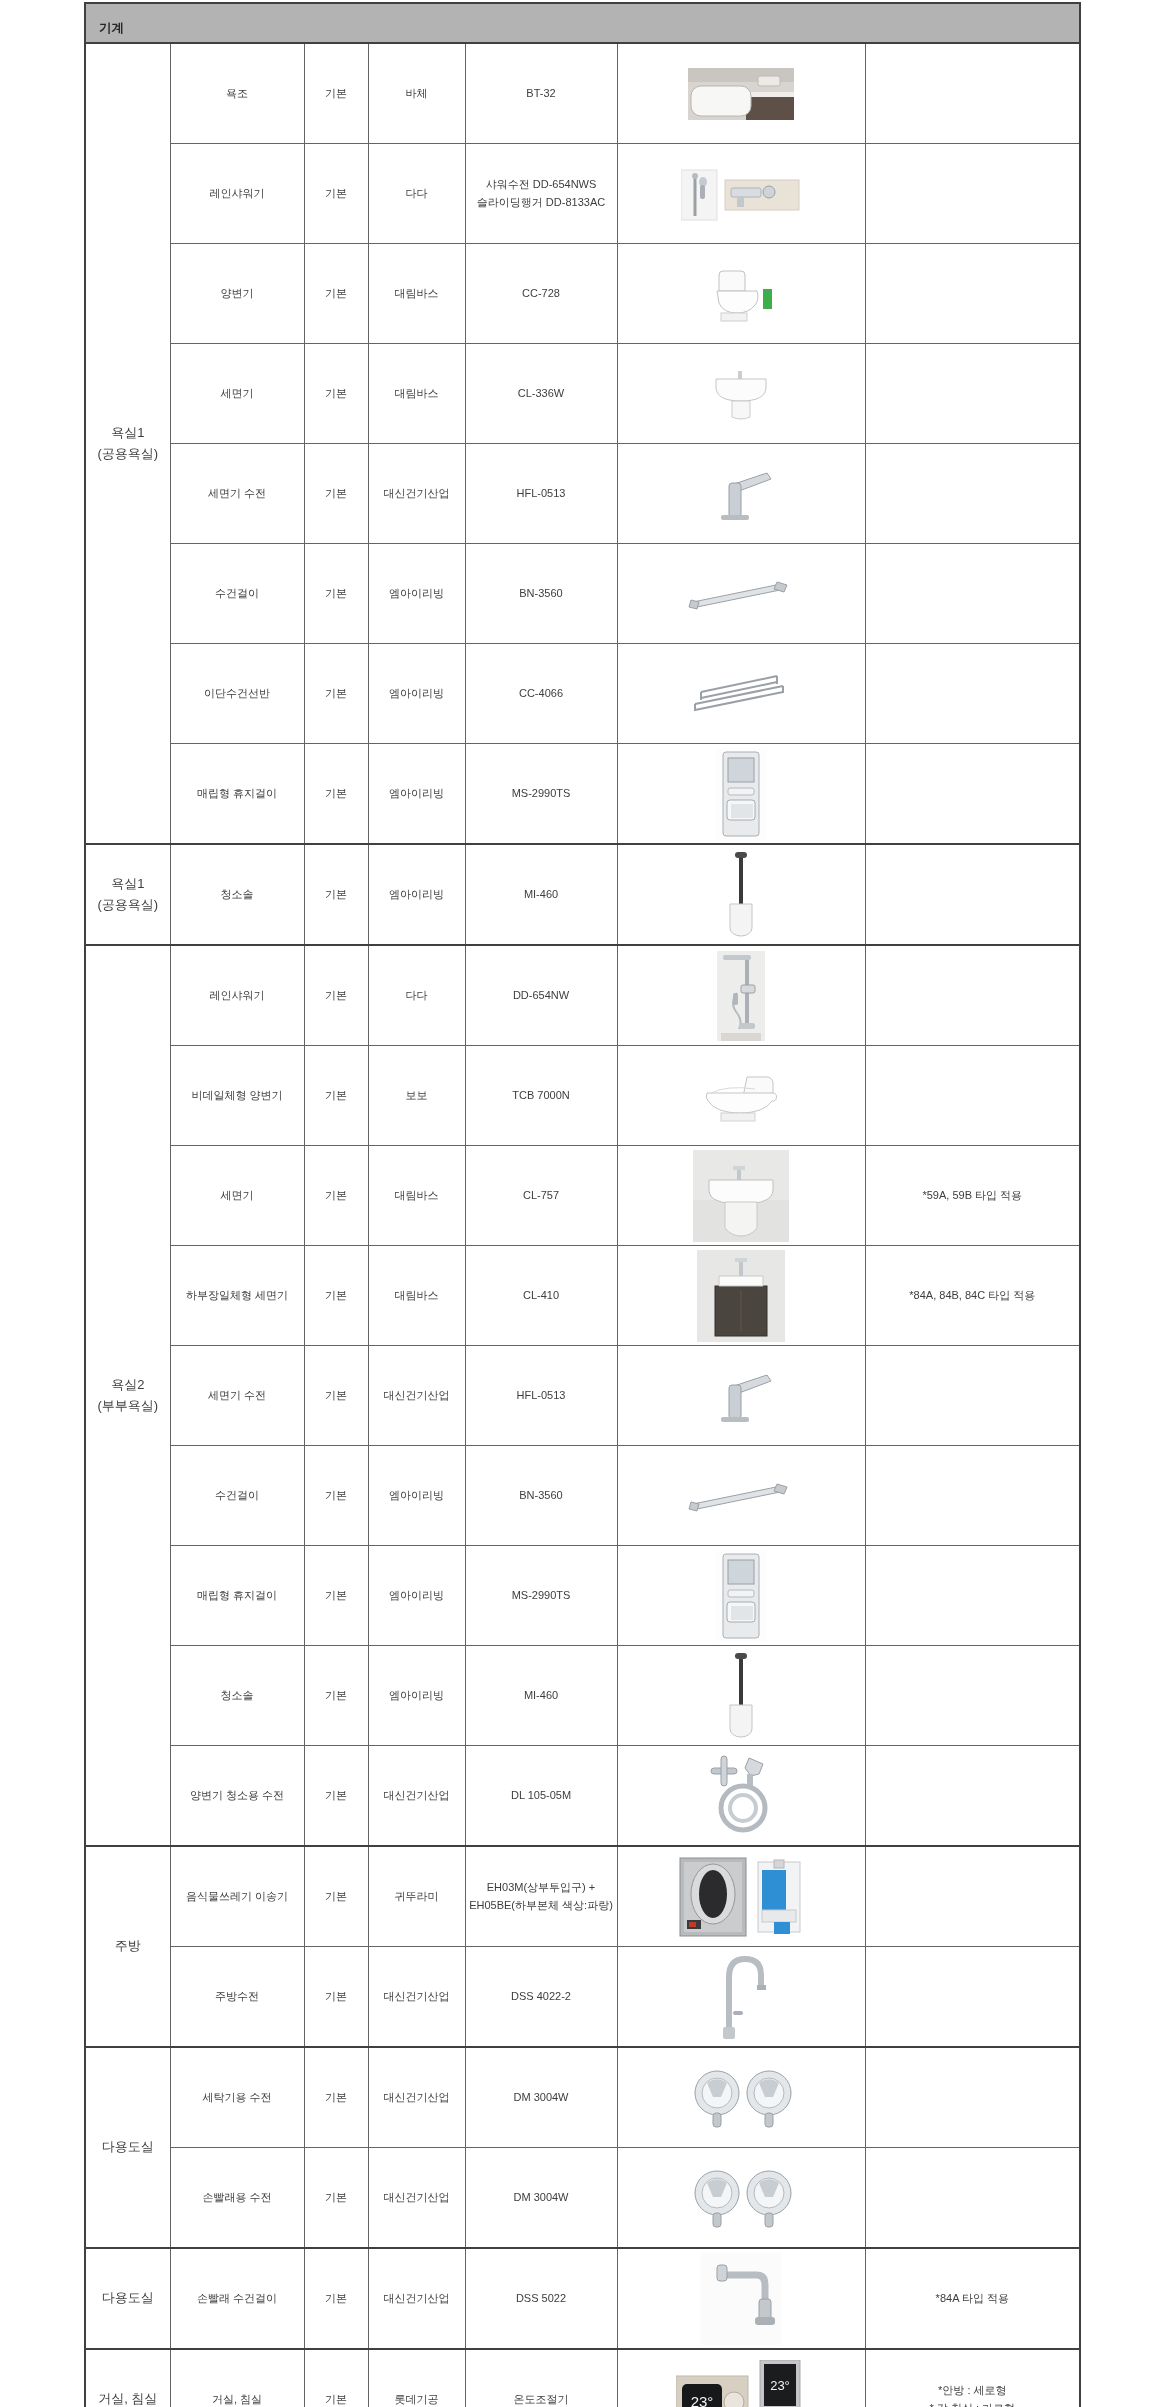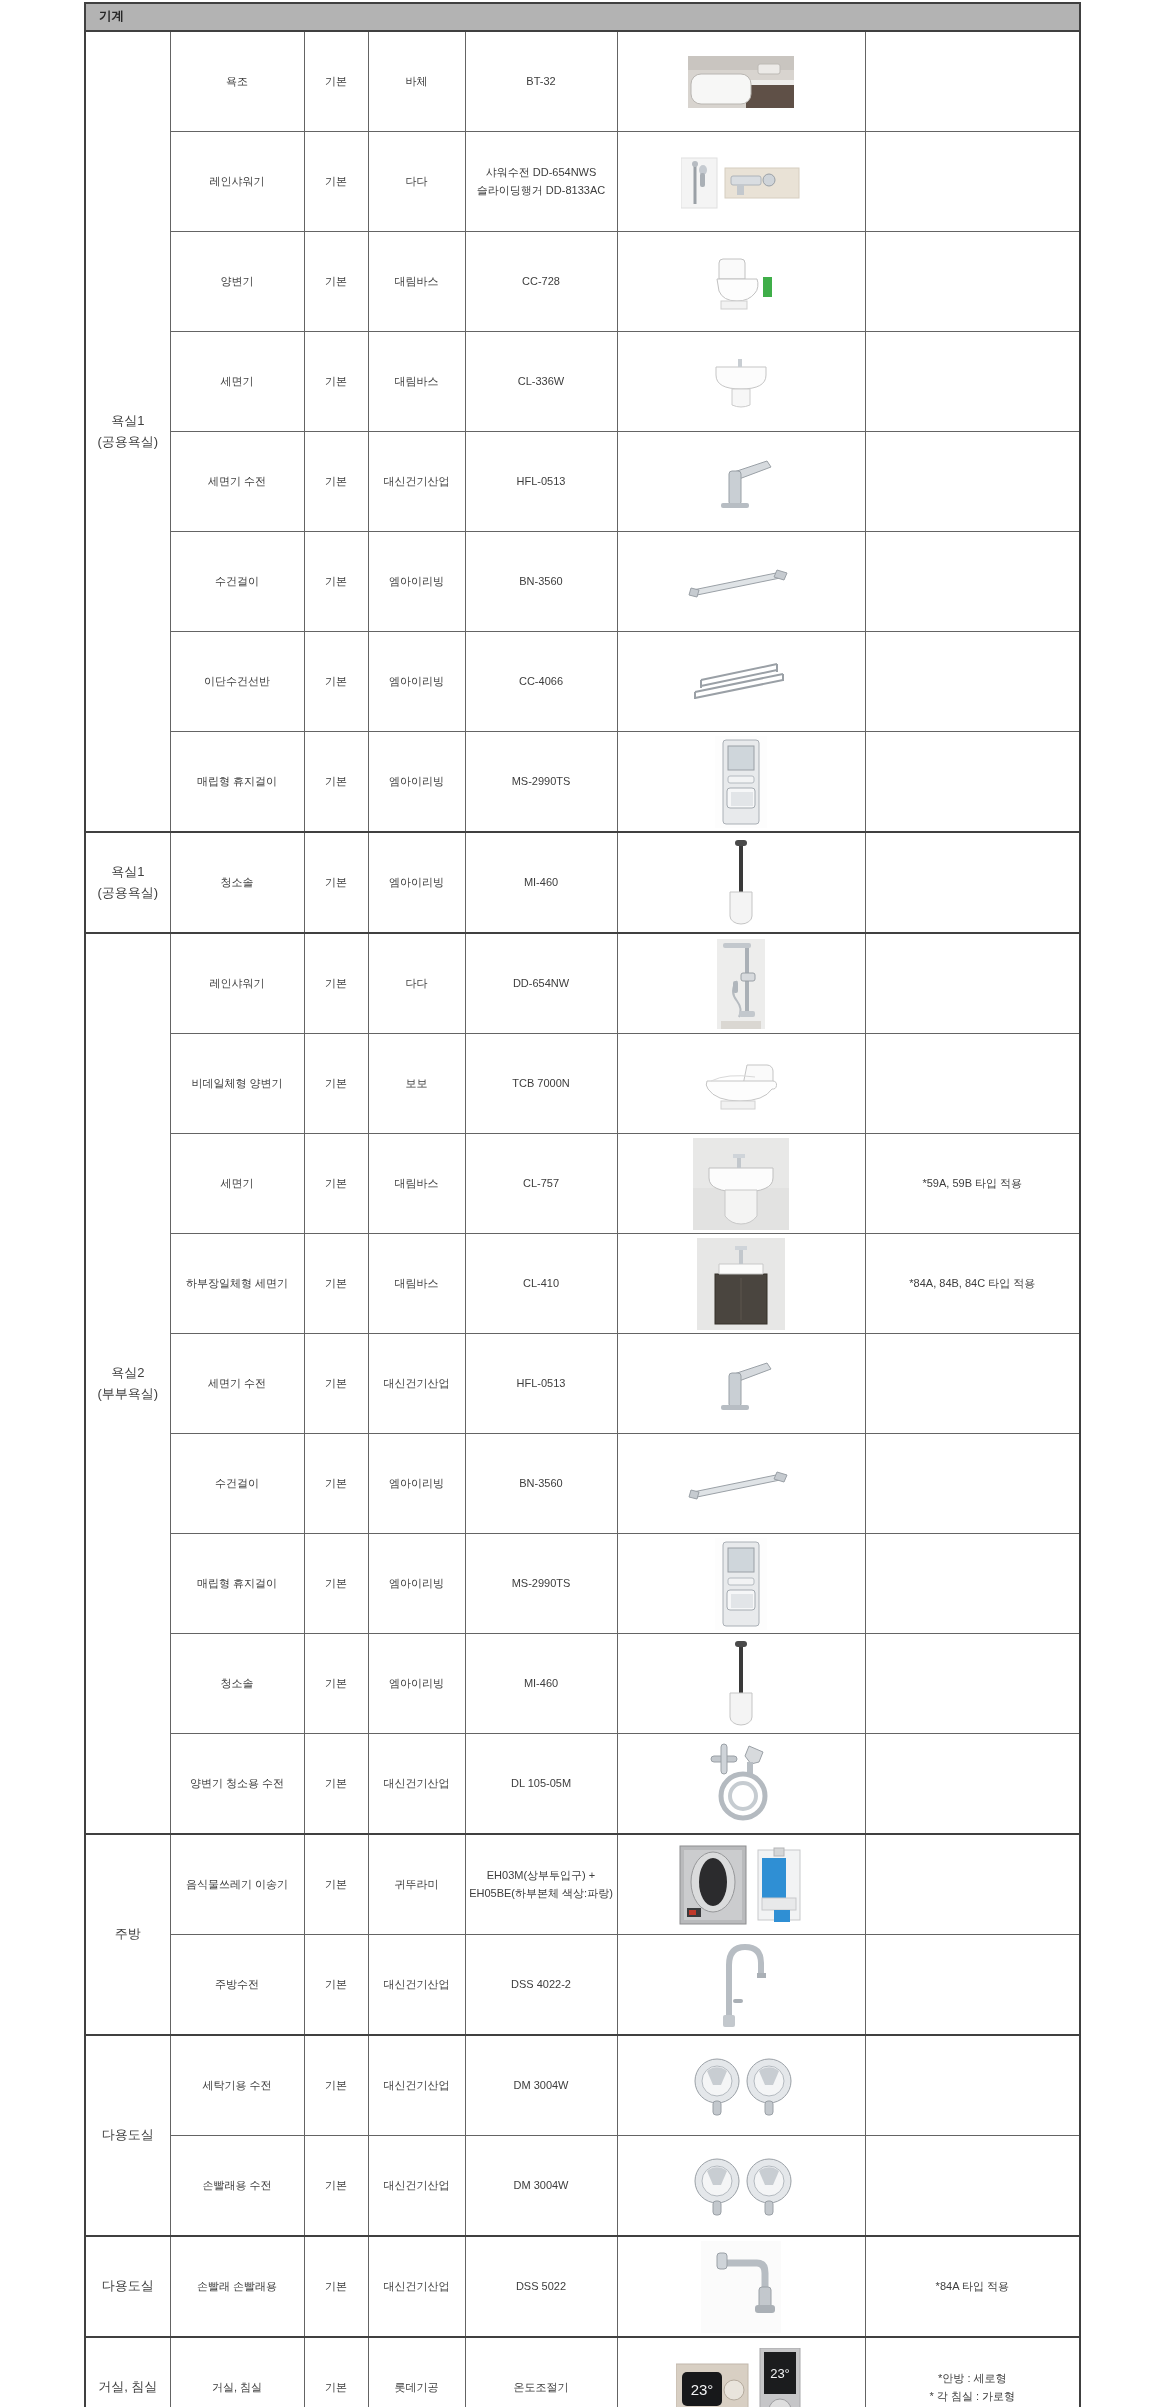--- a/index.html
+++ b/index.html
@@ -18,21 +18,21 @@
     border:1px solid #646464;
     font-size:11px;color:#3d3d3d;
     text-align:center;vertical-align:middle;
     height:95px;padding:2px;
     white-space:pre-line;line-height:1.6;
     overflow:hidden;
   }
   thead td.hdr{
     height:24px;background:#b3b3b3;
     font-weight:bold;font-size:12.5px;color:#262626;
-    text-align:left;padding:0 0 2px 13px;
+    text-align:left;padding:12px 0 2px 13px;
     border:2px solid #404040;white-space:nowrap;
   }
   tr.group-start td{border-top:2px solid #404040}
   td.loc{font-size:13px}
   td.img svg{vertical-align:middle}
   td.img .imgwrap{display:inline-block;line-height:0}
 </style>
 </head>
 <body>
 
@@ -401,21 +401,21 @@
                   <circle cx="28" cy="26" r="22" fill="#e4e7ea" stroke="#9aa0a6"></circle>
                   <circle cx="28" cy="26" r="15" fill="#f4f5f6" stroke="#b4bac0"></circle>
                   <path d="M18 16 a15 15 0 0 1 20 0 l-6 14 h-8 z" fill="#c8cdd2"></path>
                   <rect x="24" y="46" width="8" height="14" rx="3" fill="#c3c8cd" stroke="#9aa0a6"></rect>
                 </g>
               </svg></span></td>
           <td></td>
         </tr>
         <tr class="group-start">
           <td class="loc" rowspan="1">다용도실</td>
-          <td>손빨래 손빨래용</td>
+          <td>손빨래 수건걸이</td>
           <td>기본</td>
           <td>대신건기산업</td>
           <td>DSS 5022</td>
           <td class="img"><span class="imgwrap"><svg width="80" height="92" viewBox="0 0 80 92">
                 <rect width="80" height="92" fill="#fbfbfb"></rect>
                 <path d="M22 22 h34 q8 0 8 10 L64 50" fill="none" stroke="#b7bdc3" stroke-width="7"></path>
                 <rect x="16" y="12" width="10" height="16" rx="3" fill="#cfd4d9" stroke="#9aa0a6"></rect>
                 <rect x="58" y="46" width="12" height="22" rx="3" fill="#c3c8cd" stroke="#9aa0a6"></rect>
                 <rect x="54" y="64" width="20" height="8" rx="3" fill="#aab0b6"></rect>
               </svg></span></td>

